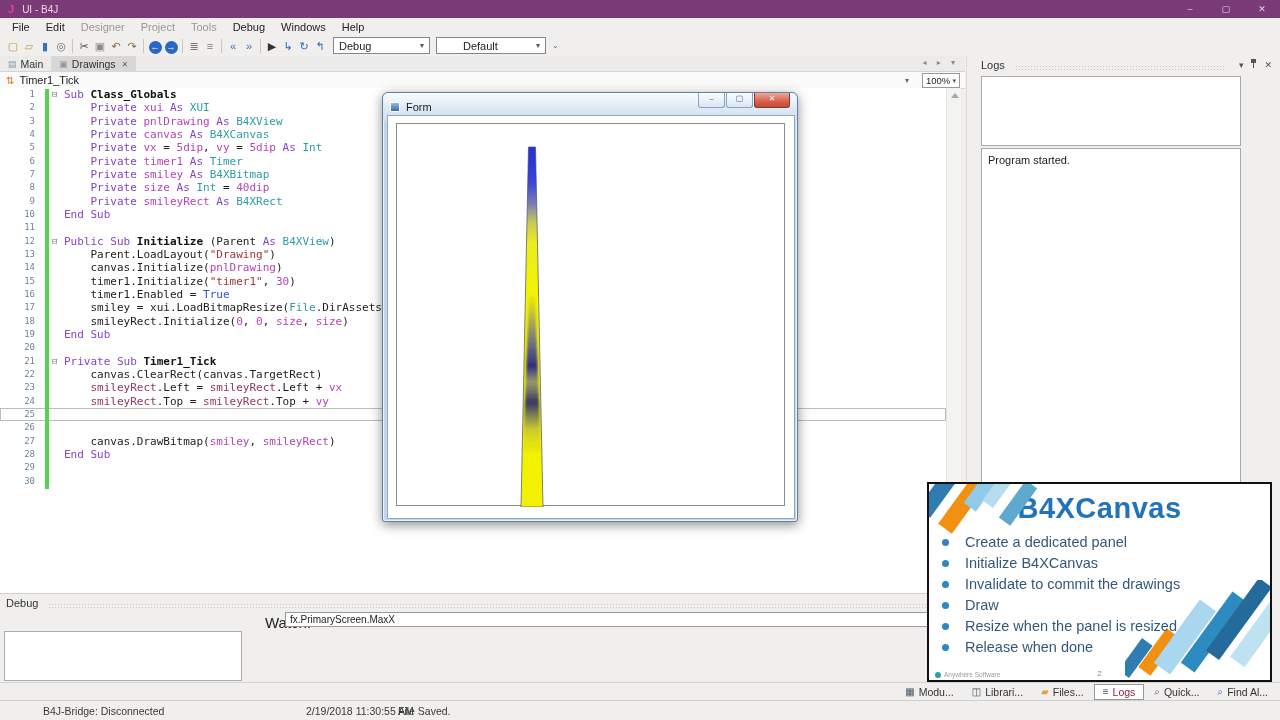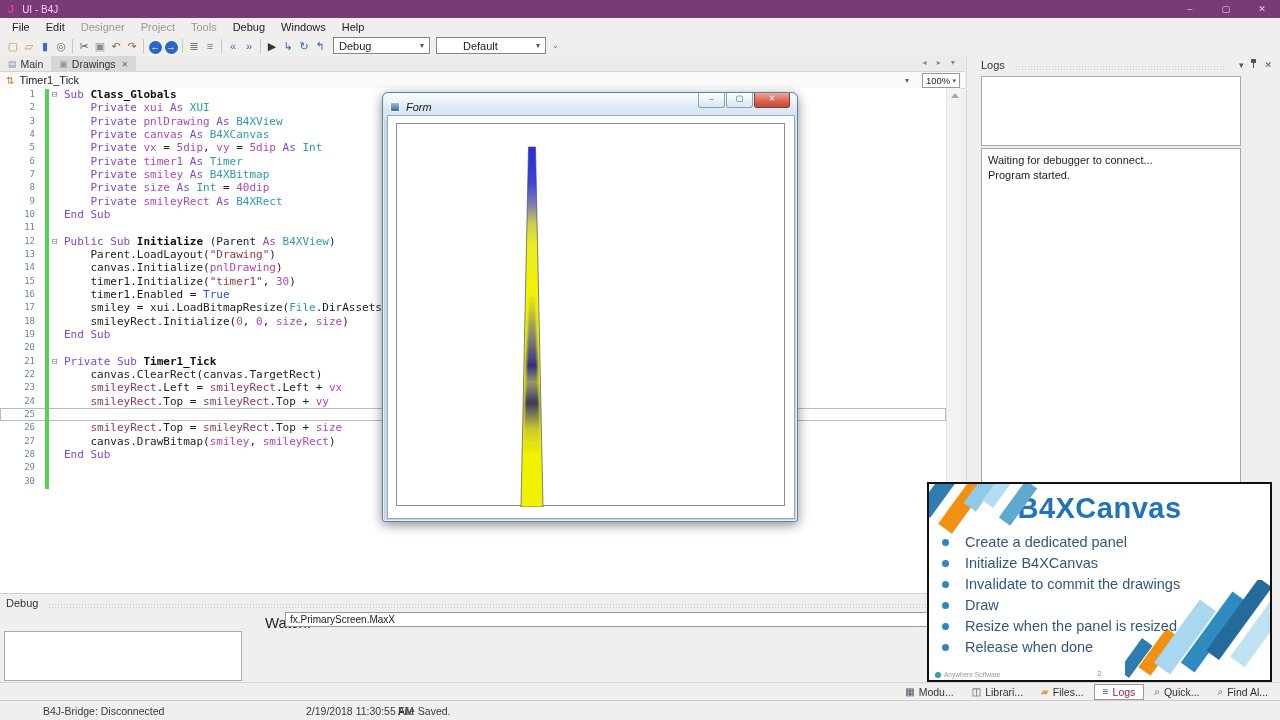--- a/index.html
+++ b/index.html
@@ -87,21 +87,21 @@
   .btab .bicon { font-size:10px; }
   .btab.active { background:#fff; border:1px solid #999; color:var(--active-tab-text); }
 
   
   #statusbar { left:0; top:700px; width:1280px; height:20px; background:#f0efed; border-top:1px solid #cfcecc; font-size:10.5px; color:#3a3a3a; }
   #statusbar span { position:absolute; top:4px;margin-left:36px; }
   #sb-bridge { left:7px; } #sb-time { left:270px; } #sb-file { left:362px; }
 
   
   #form-window { left:382px; top:92px; width:416px; height:430px; background:#c3d6ea; border:1px solid #5d82a8; border-radius:6px 6px 3px 3px; box-shadow:0 3px 12px rgba(0,0,0,0.45), inset 0 0 0 1px rgba(255,255,255,0.65); z-index:40; }
-  #fw-title { height:17px; display:flex; align-items:center; padding:14px 7px; font-size:11px; color:#1a1a1a; background:linear-gradient(#fbfdff,#dde9f5 55%,#cfdfef); border-radius:6px 6px 0 0;font-style:italic; }
+  #fw-title { height:17px; display:flex; align-items:center; padding:14px 7px; font-size:11px; color:#1a1a1a; background:linear-gradient(#fbfdff,#dde9f5 55%,#cfdfef); border-radius:6px 6px 0 0; }
   #fw-title .fwicon { width:10px; height:10px; background:linear-gradient(#8fb8e8,#3a6ea8); border:1px solid #fff; margin-right:6px; }
   #fw-btns { position:absolute; right:7px; top:0; display:flex; gap:1px; }
   .fwbtn { width:27px; height:15px; border:1px solid #89a2bd; border-top:none; border-radius:0 0 3px 3px; background:linear-gradient(#fdfeff,#d9e6f2); font-size:8px; line-height:12px; text-align:center; color:#3a5a7a; }
   .fwbtn.close { width:36px; background:linear-gradient(#f0a898,#d8604c 60%,#c04a38); color:#fff; border-color:#8c3a30; }
   #fw-content { position:absolute; left:4px; top:22px; width:408px; height:404px; background:#fff; border:1px solid #98a8b8; }
   #fw-canvas { position:absolute; left:8px; top:7px; width:389px; height:383px; border:1px solid #8a8d90; }
 
   
   #slide { left:927px; top:482px; width:345px; height:200px; background:#fff; border:2px solid #111; z-index:60; overflow:hidden; }
   #slide h1 { text-align:center; margin-top:8px; font-size:29px; color:var(--slide-title); letter-spacing:0.5px; }
@@ -325,21 +325,20 @@
         <span class="fold"></span>
         <span class="code"><span class="sy-p">    </span><span class="sy-m">smileyRect</span><span class="sy-p">.Top = </span><span class="sy-m">smileyRect</span><span class="sy-p">.Top + </span><span class="sy-i">vy</span></span>
       </div>
       <div class="cl cur">
         <span class="ln">25</span>
         <span class="fold"></span>
       </div>
       <div class="cl">
         <span class="ln">26</span>
         <span class="fold"></span>
-        <span class="code"><span class="sy-p">    </span><span class="sy-m">smileyRect</span><span class="sy-p">.Top = </span><span class="sy-m">smileyRect</span><span class="sy-p">.Top + </span><span class="sy-i">size</span></span>
       </div>
       <div class="cl">
         <span class="ln">27</span>
         <span class="fold"></span>
         <span class="code"><span class="sy-p">    canvas.DrawBitmap(</span><span class="sy-i">smiley</span><span class="sy-p">, </span><span class="sy-i">smileyRect</span><span class="sy-p">)</span></span>
       </div>
       <div class="cl">
         <span class="ln">28</span>
         <span class="fold"></span>
         <span class="code"><span class="sy-k">End Sub</span></span>
@@ -370,21 +369,20 @@
     <span class="pic">
       <svg width="7" height="9" viewBox="0 0 7 9">
           <rect x="1" y="0" width="5" height="4" fill="#555"></rect>
           <line x1="3.5" y1="4" x2="3.5" y2="9" stroke="#555" stroke-width="1"></line>
         </svg>
     </span>
     <span class="pic">✕</span>
   </div>
   <div id="logs-box-top"></div>
   <div id="logs-box-main">
-      <div>Waiting for debugger to connect...</div>
       <div>Program started.</div>
     </div>
 </div>
 
 <div class="abs" id="debug-panel">
   <div class="phead" style="padding-left:6px;">
     <span>Debug</span>
     <span class="dots"></span>
   </div>
   <span id="watch-label">Watch:</span>

